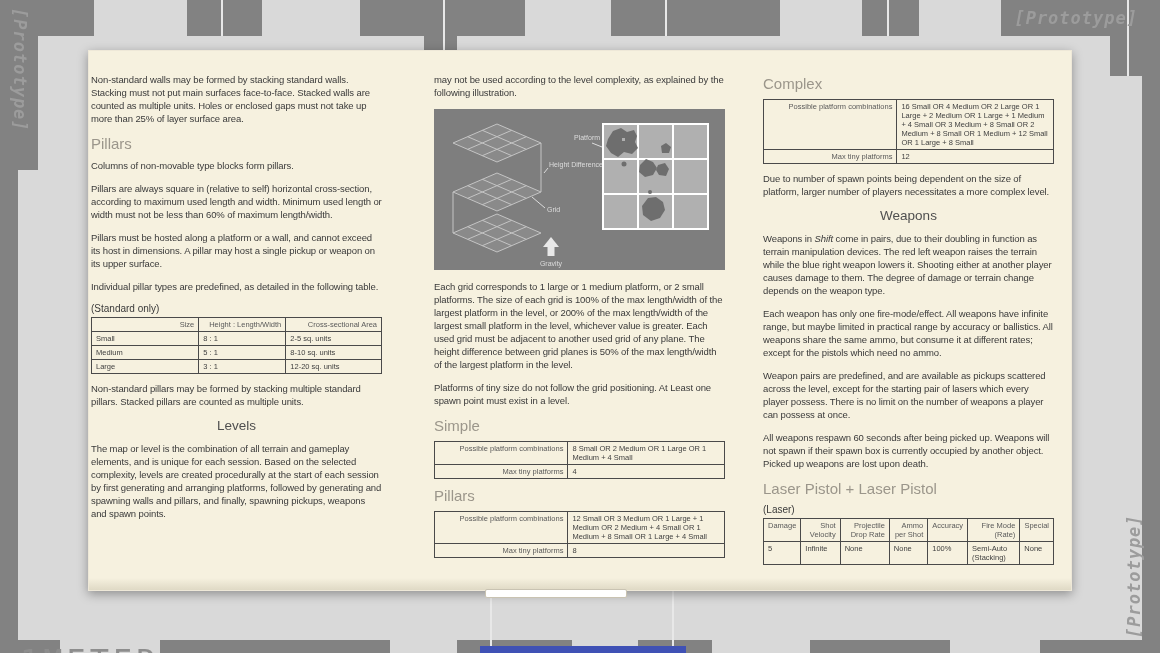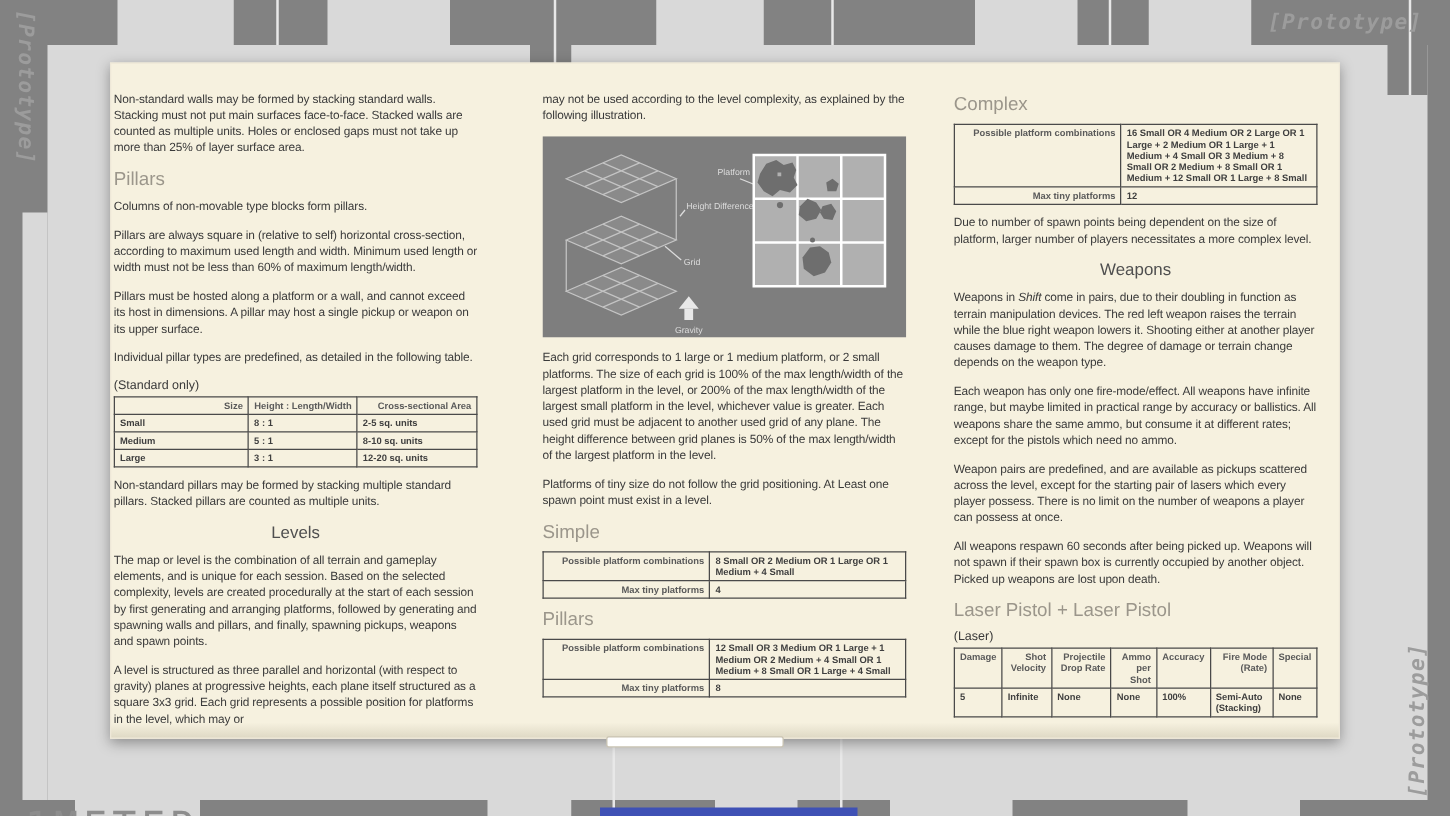--- a/index.html
+++ b/index.html
@@ -27,21 +27,21 @@
   #col1 { left:2px; }  #col2 { left:345px; }  #col3 { left:674px; }
 
   p.body { font-size:9.5px; line-height:13px; color:#3a3a3a; margin-bottom:10px; letter-spacing:-0.1px; }
   h3.sub { font-size:15px; color:#9b968b; font-weight:normal; margin:2px 0 7px; }
   h2.center { font-size:13.5px; color:#4f4f4f; font-weight:normal; text-align:center; margin:4px 0 9px; }
   .note { font-size:10px; color:#3a3a3a; margin-bottom:3px; }
   em { }
 
   table.tbl { width:100%; border-collapse:collapse; margin:0 0 8px; }
   .tbl td { border:1px solid #4a4a4a; font-size:7.5px; line-height:9px; padding:2px 4px;
-            color:#3f3f3f; vertical-align:top;font-weight:bold; }
+            color:#3f3f3f; vertical-align:top; }
   .tbl td.lbl { text-align:right; color:#5a5a5a; }
 
   .illus { width:291px; height:161px; margin:1px 0 10px; display:block; }
 
   .scroll-handle { position:absolute; left:485px; top:589px; width:142px; height:9px;
                    background:#ffffff; border:1px solid #c9c3b2; border-radius:2px; z-index:4; }
   .blue-bar { position:absolute; left:480px; top:646px; width:206px; height:7px;
               background:#3f51b5; z-index:4; }
 </style>
 </head>
@@ -113,21 +113,20 @@
       <tr>
         <td>Large</td>
         <td>3 : 1</td>
         <td>12-20 sq. units</td>
       </tr>
     </tbody>
       </table>
     <p class="body">Non-standard pillars may be formed by stacking multiple standard pillars. Stacked pillars are counted as multiple units.</p>
     <h2 class="center">Levels</h2>
     <p class="body">The map or level is the combination of all terrain and gameplay elements, and is unique for each session. Based on the selected complexity, levels are created procedurally at the start of each session by first generating and arranging platforms, followed by generating and spawning walls and pillars, and finally, spawning pickups, weapons and spawn points.</p>
-    <p class="body">A level is structured as three parallel and horizontal (with respect to gravity) planes at progressive heights, each plane itself structured as a square 3x3 grid. Each grid represents a possible position for platforms in the level, which may or</p>
   </div>
 
   <div class="col" id="col2">
     <p class="body">may not be used according to the level complexity, as explained by the following illustration.</p>
 
     <svg class="illus" viewBox="0 0 291 161">
       <rect x="0" y="0" width="291" height="161" fill="#7e7e7e"></rect>
       <defs>
         <g id="iso-plane">
           <polygon points="19,0 63,-19 107,0 63,19" fill="#8a8a8a" stroke="#c4c4c4" stroke-width="1"></polygon>

